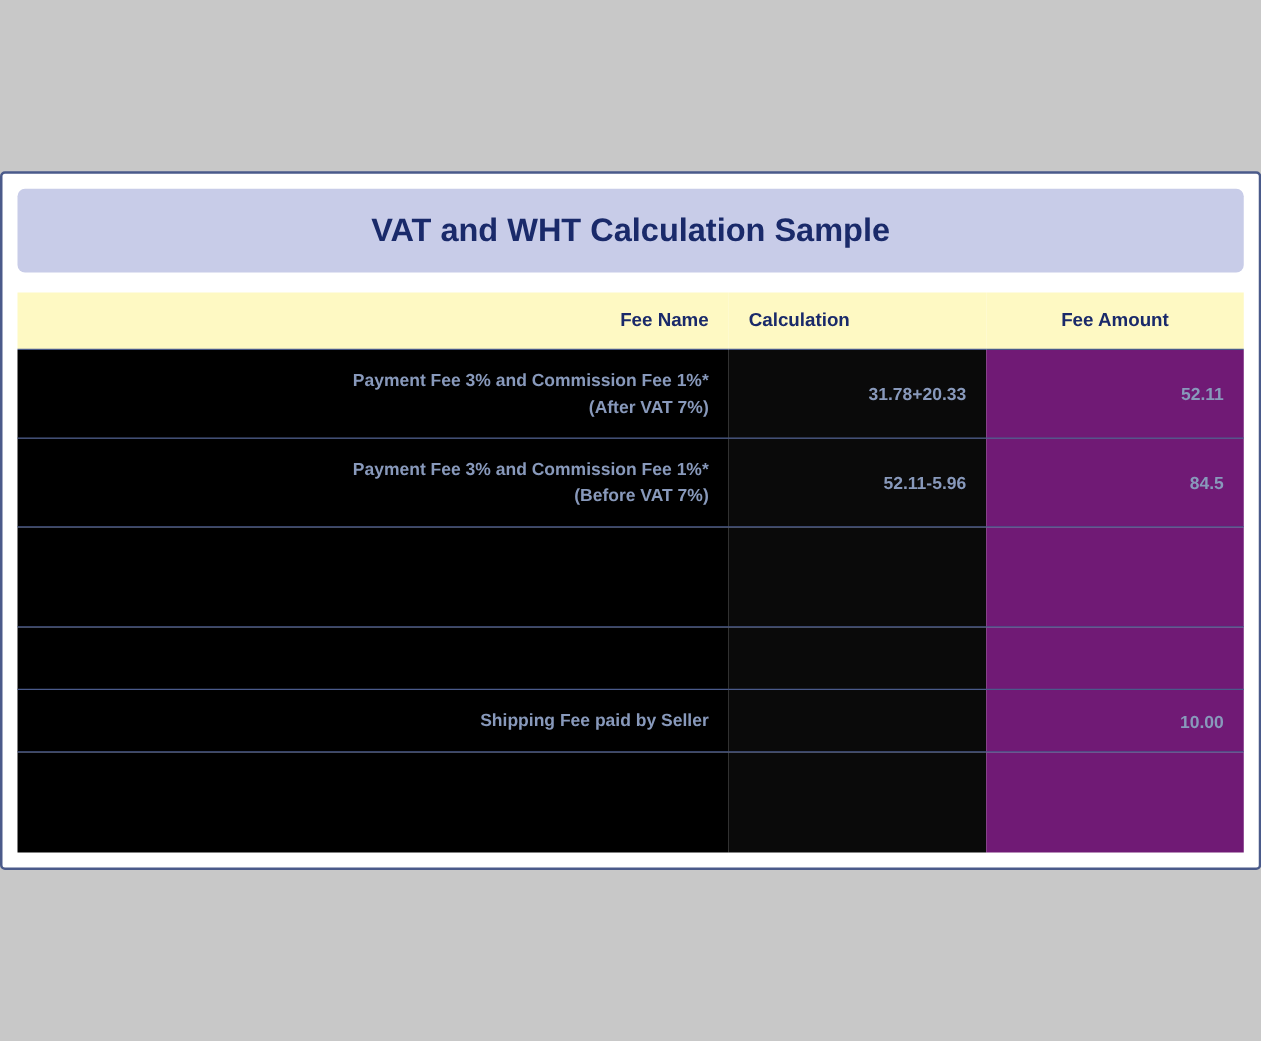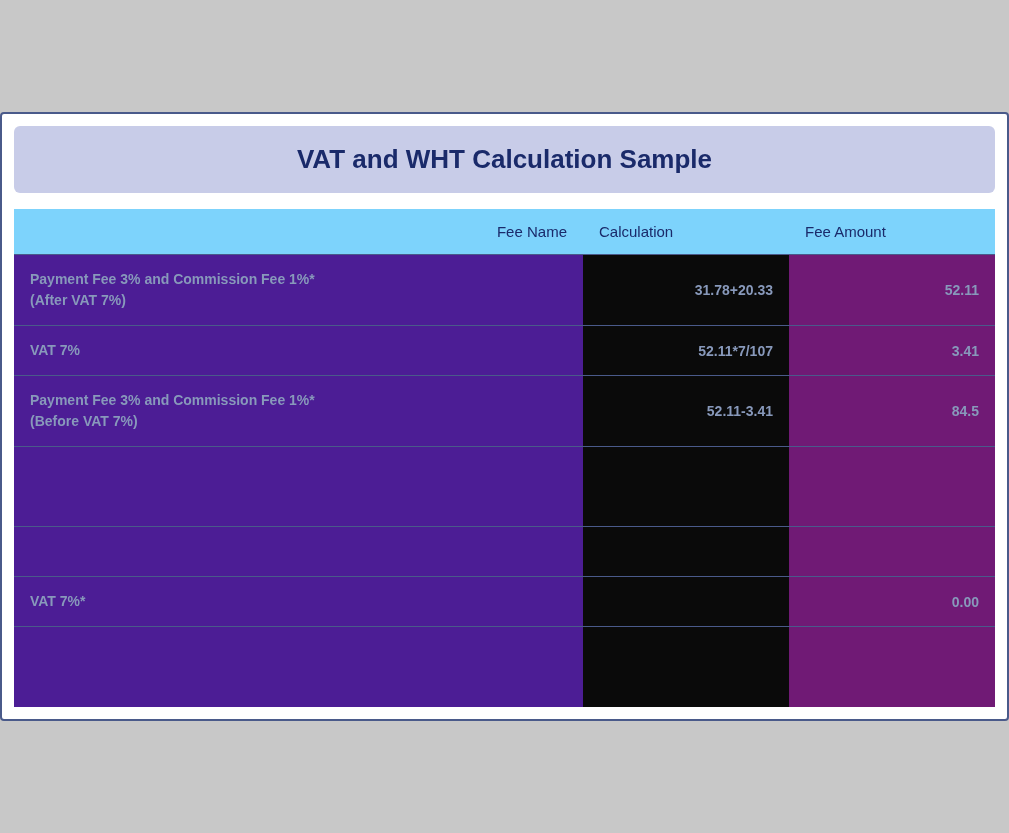--- a/index.html
+++ b/index.html
@@ -40,53 +40,54 @@
     }
 
     table {
       width: 100%;
       border-collapse: collapse;
     }
 
     thead tr th {
       padding: 14px 16px;
       font-size: 15px;
-      font-weight: normal;
+      font-weight: bold;
       color: #1a2a6a;
-      background: #7dd3fc;
+      background: #fef9c3;
     }
 
     thead tr th.fee-name {
       text-align: right;
       width: 58%;
     }
 
     thead tr th.calculation {
       text-align: left;
       width: 21%;
     }
 
     thead tr th.fee-amount {
-      text-align: left;
+      text-align: center;
       width: 21%;
     }
 
     tbody tr {
       border-top: 1px solid #4a5a8a;
     }
 
     tbody tr td {
       padding: 14px 16px;
       font-size: 14px;
       color: #8899bb;
       font-weight: bold;
     }
 
     tbody tr td.fee-name {
-      background: #4c1d95;
+      text-align: right;
+      background: #000000;
       line-height: 1.5;
     }
 
     tbody tr td.calculation {
       text-align: right;
       background: #0a0a0a;
     }
 
     tbody tr td.fee-amount {
       text-align: right;
@@ -117,43 +118,38 @@
         <th class="fee-amount">Fee Amount</th>
       </tr>
     </thead>
     <tbody id="table-body">
     <tr>
           <td class="fee-name">Payment Fee 3% and Commission Fee 1%*<br>(After VAT 7%)</td>
           <td class="calculation">31.78+20.33</td>
           <td class="fee-amount">52.11</td>
         </tr>
         <tr>
-          <td class="fee-name">VAT 7%</td>
-          <td class="calculation">52.11*7/107</td>
-          <td class="fee-amount">3.41</td>
-        </tr>
-        <tr>
           <td class="fee-name">Payment Fee 3% and Commission Fee 1%*<br>(Before VAT 7%)</td>
-          <td class="calculation">52.11-3.41</td>
+          <td class="calculation">52.11-5.96</td>
           <td class="fee-amount">84.5</td>
         </tr>
         <tr class="row-empty">
           <td class="fee-name"></td>
           <td class="calculation"></td>
           <td class="fee-amount"></td>
         </tr>
         <tr class="row-small-empty">
           <td class="fee-name"></td>
           <td class="calculation"></td>
           <td class="fee-amount"></td>
         </tr>
         <tr>
-          <td class="fee-name">VAT 7%*</td>
+          <td class="fee-name">Shipping Fee paid by Seller</td>
           <td class="calculation"></td>
-          <td class="fee-amount">0.00</td>
+          <td class="fee-amount">10.00</td>
         </tr>
         <tr class="row-empty">
           <td class="fee-name"></td>
           <td class="calculation"></td>
           <td class="fee-amount"></td>
         </tr>
       </tbody>
   </table>
 </div>
 

